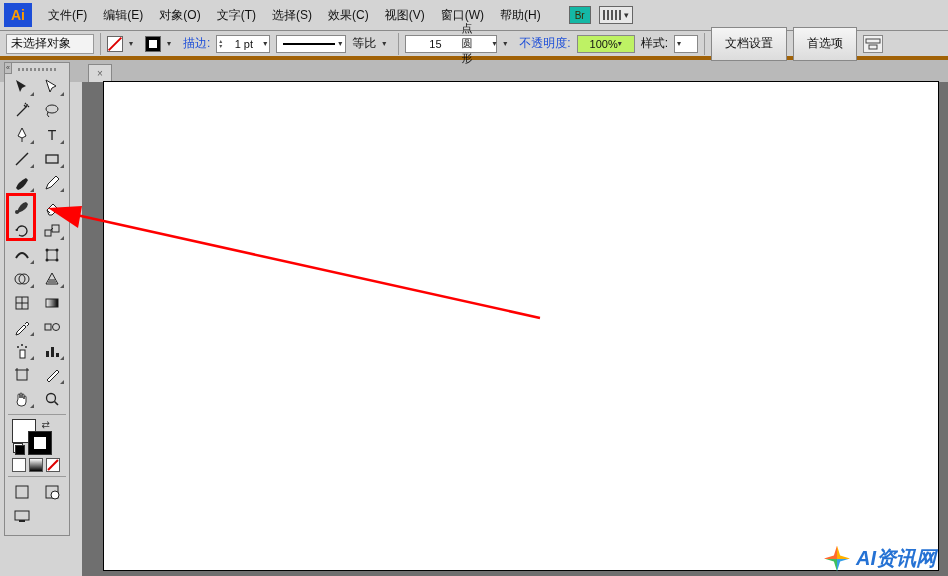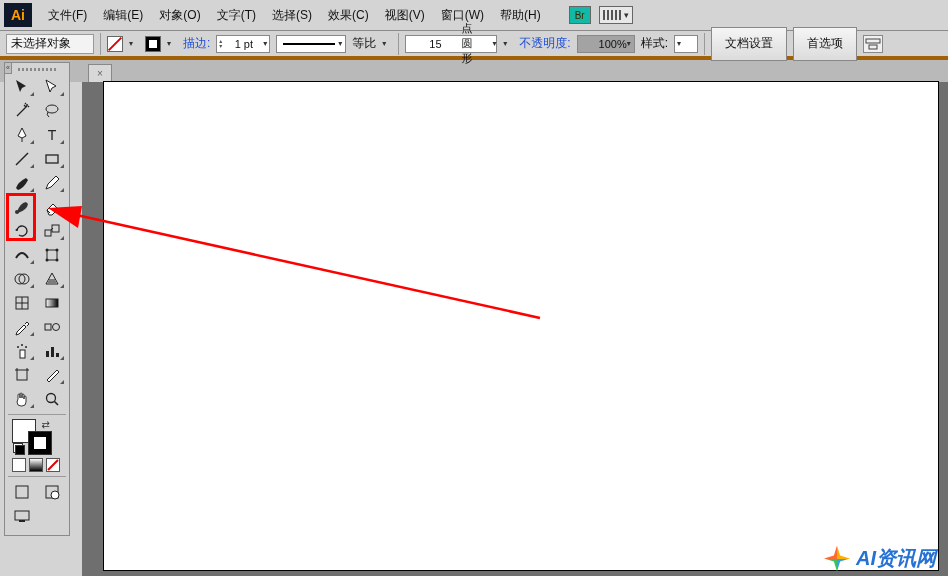--- a/index.html
+++ b/index.html
@@ -1,20 +1,20 @@
 <!DOCTYPE html>
 <html><head>
 <meta charset="utf-8">
 <style>
 * { box-sizing: border-box; margin: 0; padding: 0; font-family: "Microsoft YaHei", SimSun, sans-serif; }
 body { width: 948px; height: 576px; background: #d4d4d4; overflow: hidden; position: relative; }
 
 
 .menubar { height: 31px; background: #d4d4d4; border-bottom: 1px solid #8a8a8a; display: flex; align-items: center; padding: 0 4px; font-size: 12px; }
-.logo { width: 28px; height: 24px; background: #0f172a; color: #ff9c00; display: flex; align-items: center; justify-content: center; font-weight: bold; font-size: 14px; margin-right: 8px; }
+.logo { width: 28px; height: 24px; background: #1d4ed8; color: #ff9c00; display: flex; align-items: center; justify-content: center; font-weight: bold; font-size: 14px; margin-right: 8px; }
 .menu-item { padding: 4px 8px; color: #111; cursor: default; }
 .menu-icons { margin-left: 20px; display: flex; gap: 8px; align-items: center; }
 .ico-box { width: 22px; height: 18px; background: #14b8a6; border: 1px solid #666; color: #3a2a00; font-size: 10px; display: flex; align-items: center; justify-content: center; }
 .ico-arr { width: 34px; height: 18px; border: 1px solid #666; background: #e8e8e8; display: flex; align-items: center; justify-content: center; }
 .ico-arr::before { content: ""; width: 18px; height: 10px; background: repeating-linear-gradient(to right,#555 0 2px,transparent 2px 4px); }
 .ico-arr::after { content: "▾"; font-size: 9px; margin-left: 3px; color: #333; }
 
 
 .optbar { height: 29px; background: #d4d4d4; border-bottom: 4px solid #a16207; display: flex; align-items: center; padding: 0 6px; gap: 6px; font-size: 12px; color: #111; }
 .sel-state { width: 88px; height: 20px; border: 1px solid #999; background: #f3f3f3; font-size: 12px; display: flex; align-items: center; padding: 0 4px; }
@@ -26,21 +26,21 @@
 .pt-drop { width: 54px; height: 18px; border: 1px solid #888; background: #fff; font-size: 11px; display: flex; align-items: center; justify-content: space-between; padding: 0 2px; }
 .pt-drop::after { content: "▾"; font-size: 8px; color: #333; }
 .pt-drop .steppers { display:flex; flex-direction:column; font-size:6px; line-height:5px; color:#555; margin-right:2px; }
 .pt-drop .steppers::before{content:"▴"}.pt-drop .steppers::after{content:"▾"}
 .line-drop { width: 70px; height: 18px; border: 1px solid #888; background: #fff; display: flex; align-items: center; justify-content: space-between; padding: 0 3px; }
 .line-drop .ln { flex: 1; height: 0; border-top: 2px solid #000; margin: 0 3px; }
 .line-drop::after { content: "▾"; font-size: 8px; color: #333; }
 .brush-drop { width: 92px; height: 18px; border: 1px solid #888; background: #fff; display: flex; align-items: center; gap: 20px; padding: 0 3px; font-size: 11px; }
 .brush-drop .dot { width: 8px; height: 8px; background: #000; border-radius: 50%; }
 .brush-drop::after { content: "▾"; font-size: 8px; color: #333; margin-left: auto; }
-.pct-drop { width: 58px; height: 18px; border: 1px solid #888; background: #a3a3a3; font-size: 11px; display: flex; align-items: center; justify-content: flex-end; padding: 0 3px; }
+.pct-drop { width: 58px; height: 18px; border: 1px solid #888; background: #bef264; font-size: 11px; display: flex; align-items: center; justify-content: center; padding: 0 3px; }
 .pct-drop::after { content: "▾"; font-size: 8px; color: #333; }
 .style-box { width: 24px; height: 18px; border: 1px solid #888; background: #fff; display: flex; align-items: center; justify-content: space-between; padding: 0 2px; }
 .style-box::after { content: "▾"; font-size: 8px; color: #333; }
 .btn { height: 34px; border: 1px solid #888; background: linear-gradient(#f5f5f5,#dcdcdc); padding: 0 13px; font-size: 12px; display: flex; align-items: center; }
 .sep { width: 1px; height: 22px; background: #9a9a9a; }
 .sq { width: 20px; height: 18px; border: 1px solid #888; background: #f0f0f0; display:flex;align-items:center;justify-content:center; }
 
 
 .tabbar { height: 22px; background: #b9b9b9; display: flex; align-items: flex-end; padding-left: 88px; font-size: 11px; }
 .tab { background: #d8d8d8; border: 1px solid #888; border-bottom: none; padding: 3px 8px; display: flex; align-items: center; gap: 6px; color: #333; }

